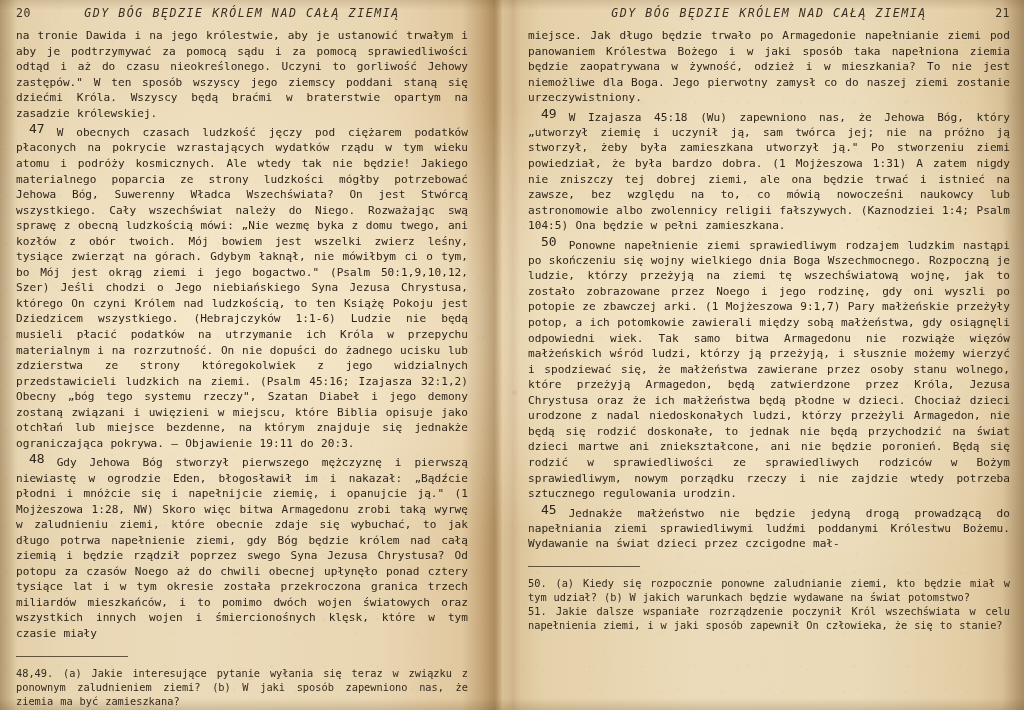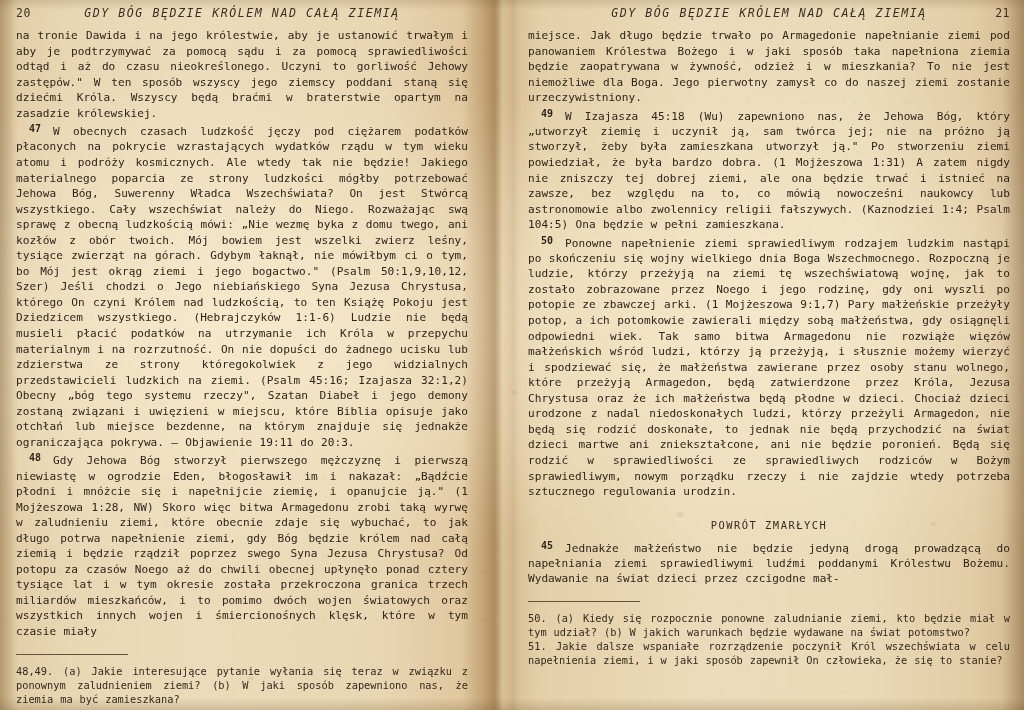--- a/index.html
+++ b/index.html
@@ -132,23 +132,23 @@
     letter-spacing: 0.02px;
     word-spacing: 0.6px;
   }
   .body-text p {
     margin: 0;
     text-indent: 0;
   }
   .body-text p.indent { text-indent: 13px; }
 
   .pnum {
-    font-size: 10px;
+    font-size: 13px;
     vertical-align: 2.6px;
-    font-weight: bold;
+    font-weight: normal;
     letter-spacing: 0;
     margin-right: 12px;
   }
 
   .section-head {
     text-align: center;
     font-size: 10.4px;
     letter-spacing: 1.5px;
     color: #342a1e;
     margin: 19px 0 7px 0;
@@ -226,21 +226,20 @@
     </div>
 
     <div class="body-text">
       <p><span>miejsce. Jak długo będzie trwało po Armagedonie napełnianie ziemi pod panowaniem Królestwa Bożego i w jaki sposób taka napełniona ziemia będzie zaopatrywana w żywność, odzież i w mieszkania? To nie jest niemożliwe dla Boga. Jego pierwotny zamysł co do naszej ziemi zostanie urzeczywistniony.</span></p>
 
       <p class="indent"><span class="pnum">49</span><span>W Izajasza 45:18 (Wu) zapewniono nas, że Jehowa Bóg, który „utworzył ziemię i uczynił ją, sam twórca jej; nie na próżno ją stworzył, żeby była zamieszkana utworzył ją." Po stworzeniu ziemi powiedział, że była bardzo dobra. (1 Mojżeszowa 1:31) A zatem nigdy nie zniszczy tej dobrej ziemi, ale ona będzie trwać i istnieć na zawsze, bez względu na to, co mówią nowocześni naukowcy lub astronomowie albo zwolennicy religii fałszywych. (Kaznodziei 1:4; Psalm 104:5) Ona będzie w pełni zamieszkana.</span></p>
 
       <p class="indent"><span class="pnum">50</span><span>Ponowne napełnienie ziemi sprawiedliwym rodzajem ludzkim nastąpi po skończeniu się wojny wielkiego dnia Boga Wszechmocnego. Rozpoczną je ludzie, którzy przeżyją na ziemi tę wszechświatową wojnę, jak to zostało zobrazowane przez Noego i jego rodzinę, gdy oni wyszli po potopie ze zbawczej arki. (1 Mojżeszowa 9:1,7) Pary małżeńskie przeżyły potop, a ich potomkowie zawierali między sobą małżeństwa, gdy osiągnęli odpowiedni wiek. Tak samo bitwa Armagedonu nie rozwiąże więzów małżeńskich wśród ludzi, którzy ją przeżyją, i słusznie możemy wierzyć i spodziewać się, że małżeństwa zawierane przez osoby stanu wolnego, które przeżyją Armagedon, będą zatwierdzone przez Króla, Jezusa Chrystusa oraz że ich małżeństwa będą płodne w dzieci. Chociaż dzieci urodzone z nadal niedoskonałych ludzi, którzy przeżyli Armagedon, nie będą się rodzić doskonałe, to jednak nie będą przychodzić na świat dzieci martwe ani zniekształcone, ani nie będzie poronień. Będą się rodzić w sprawiedliwości ze sprawiedliwych rodziców w Bożym sprawiedliwym, nowym porządku rzeczy i nie zajdzie wtedy potrzeba sztucznego regulowania urodzin.</span></p>
     </div>
 
-    <div class="section-head">POWRÓT ZMARŁYCH</div>
 
     <div class="body-text">
       <p class="indent"><span class="pnum">45</span><span>Jednakże małżeństwo nie będzie jedyną drogą prowadzącą do napełniania ziemi sprawiedliwymi ludźmi poddanymi Królestwu Bożemu. Wydawanie na świat dzieci przez czcigodne mał-</span></p>
     </div>
 
     <div class="rule"></div>
 
     <div class="footnotes">
       <p>50. (a) Kiedy się rozpocznie ponowne zaludnianie ziemi, kto będzie miał w tym udział? (b) W jakich warunkach będzie wydawane na świat potomstwo?</p>
       <p>51. Jakie dalsze wspaniałe rozrządzenie poczynił Król wszechświata w celu napełnienia ziemi, i w jaki sposób zapewnił On człowieka, że się to stanie?</p>

